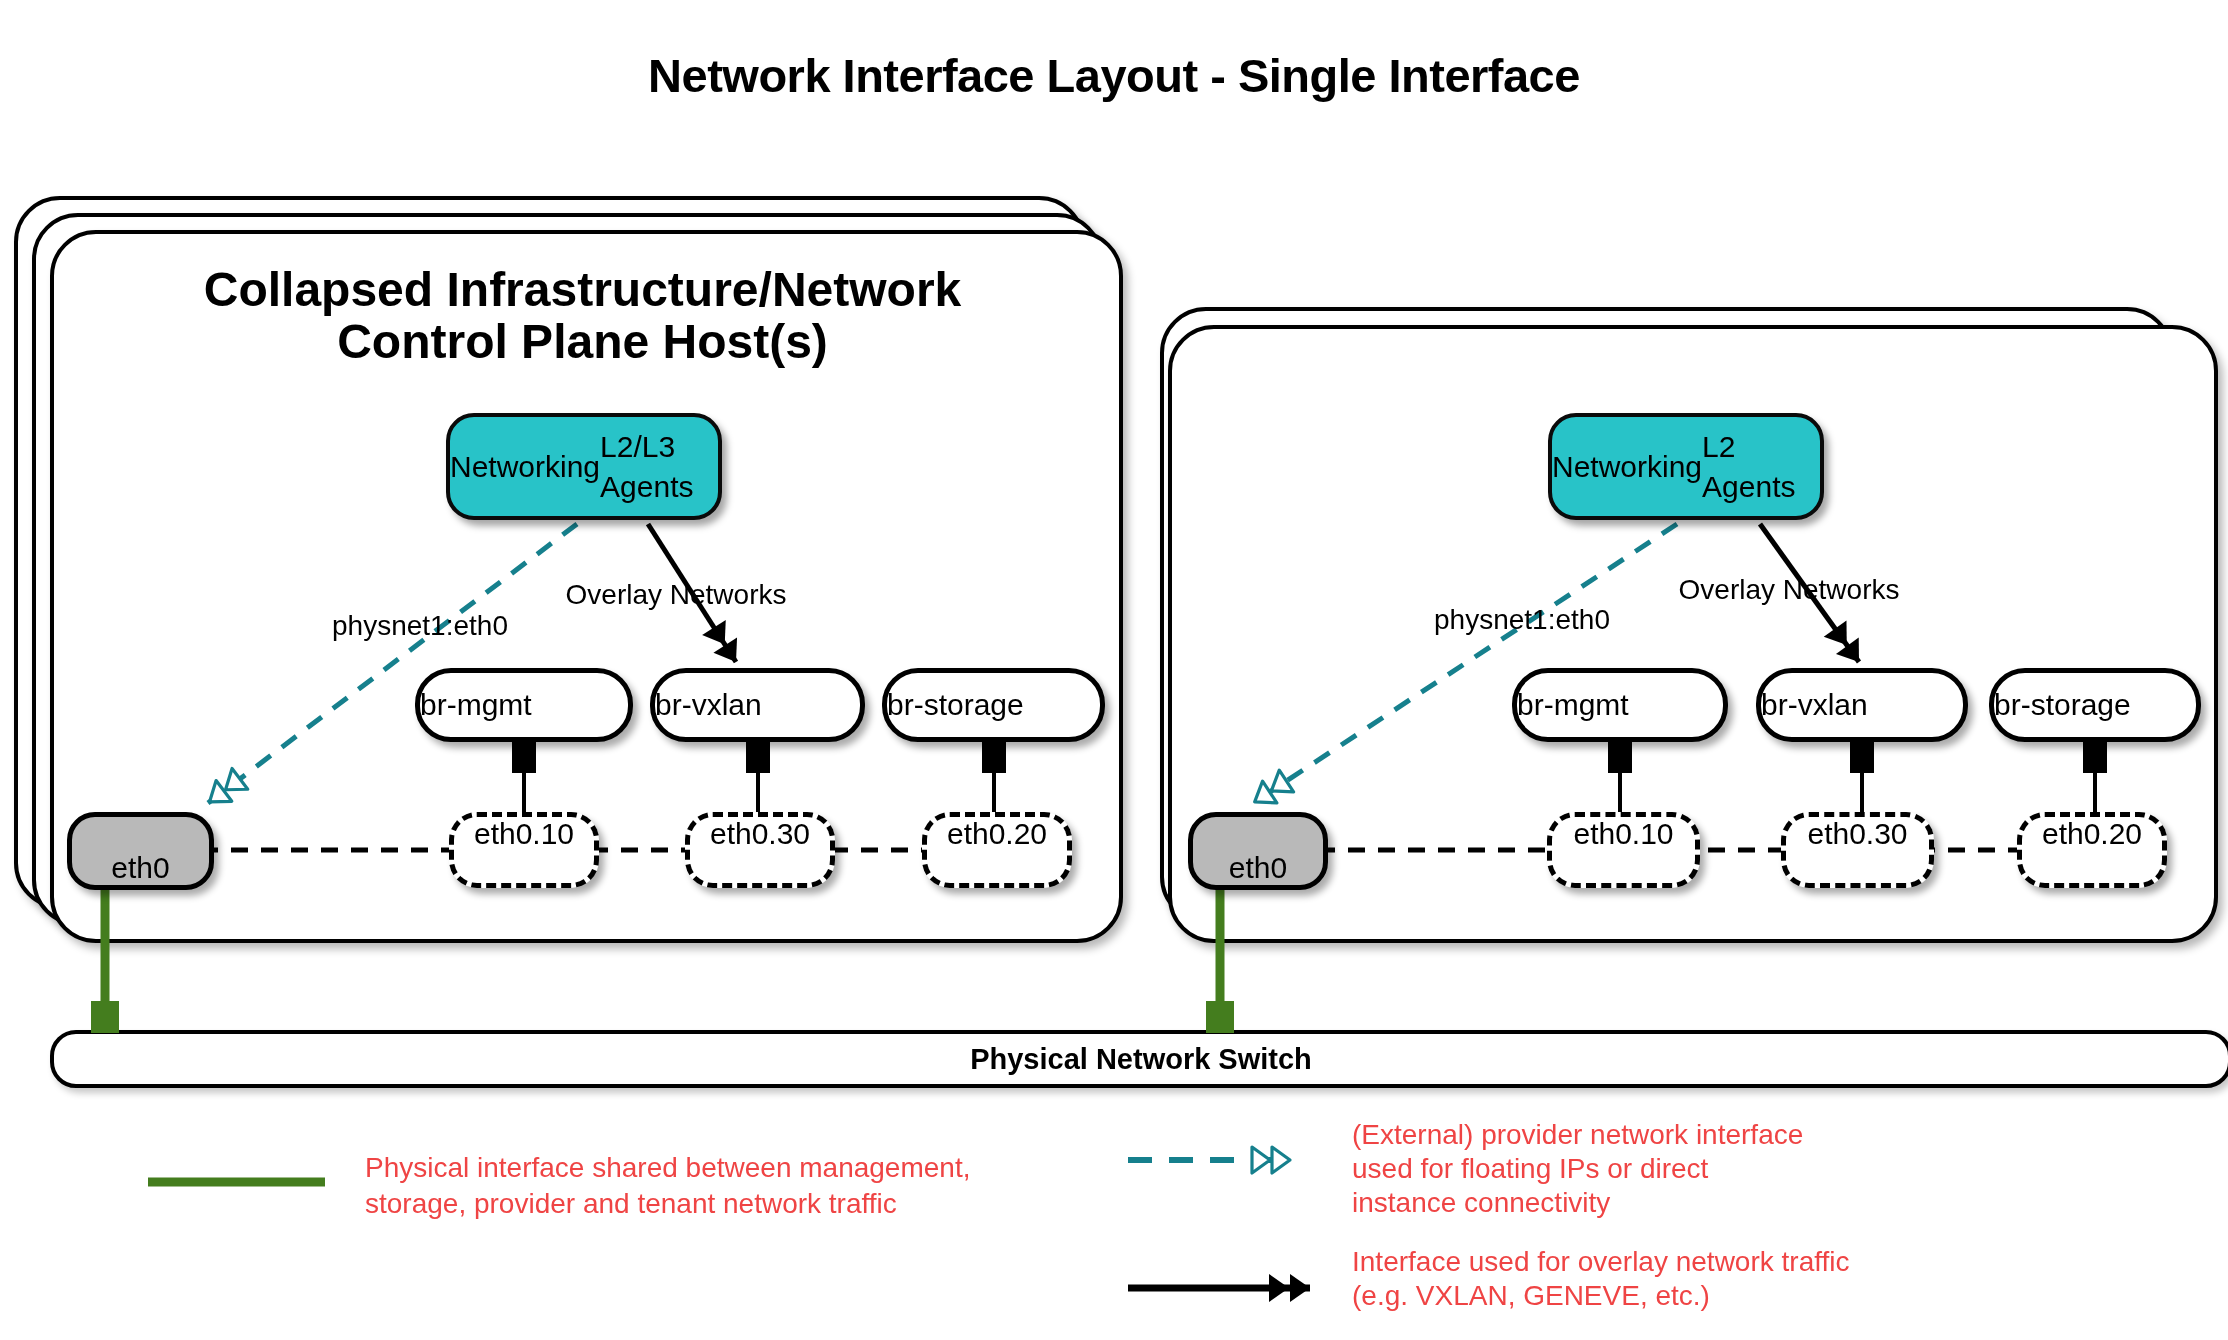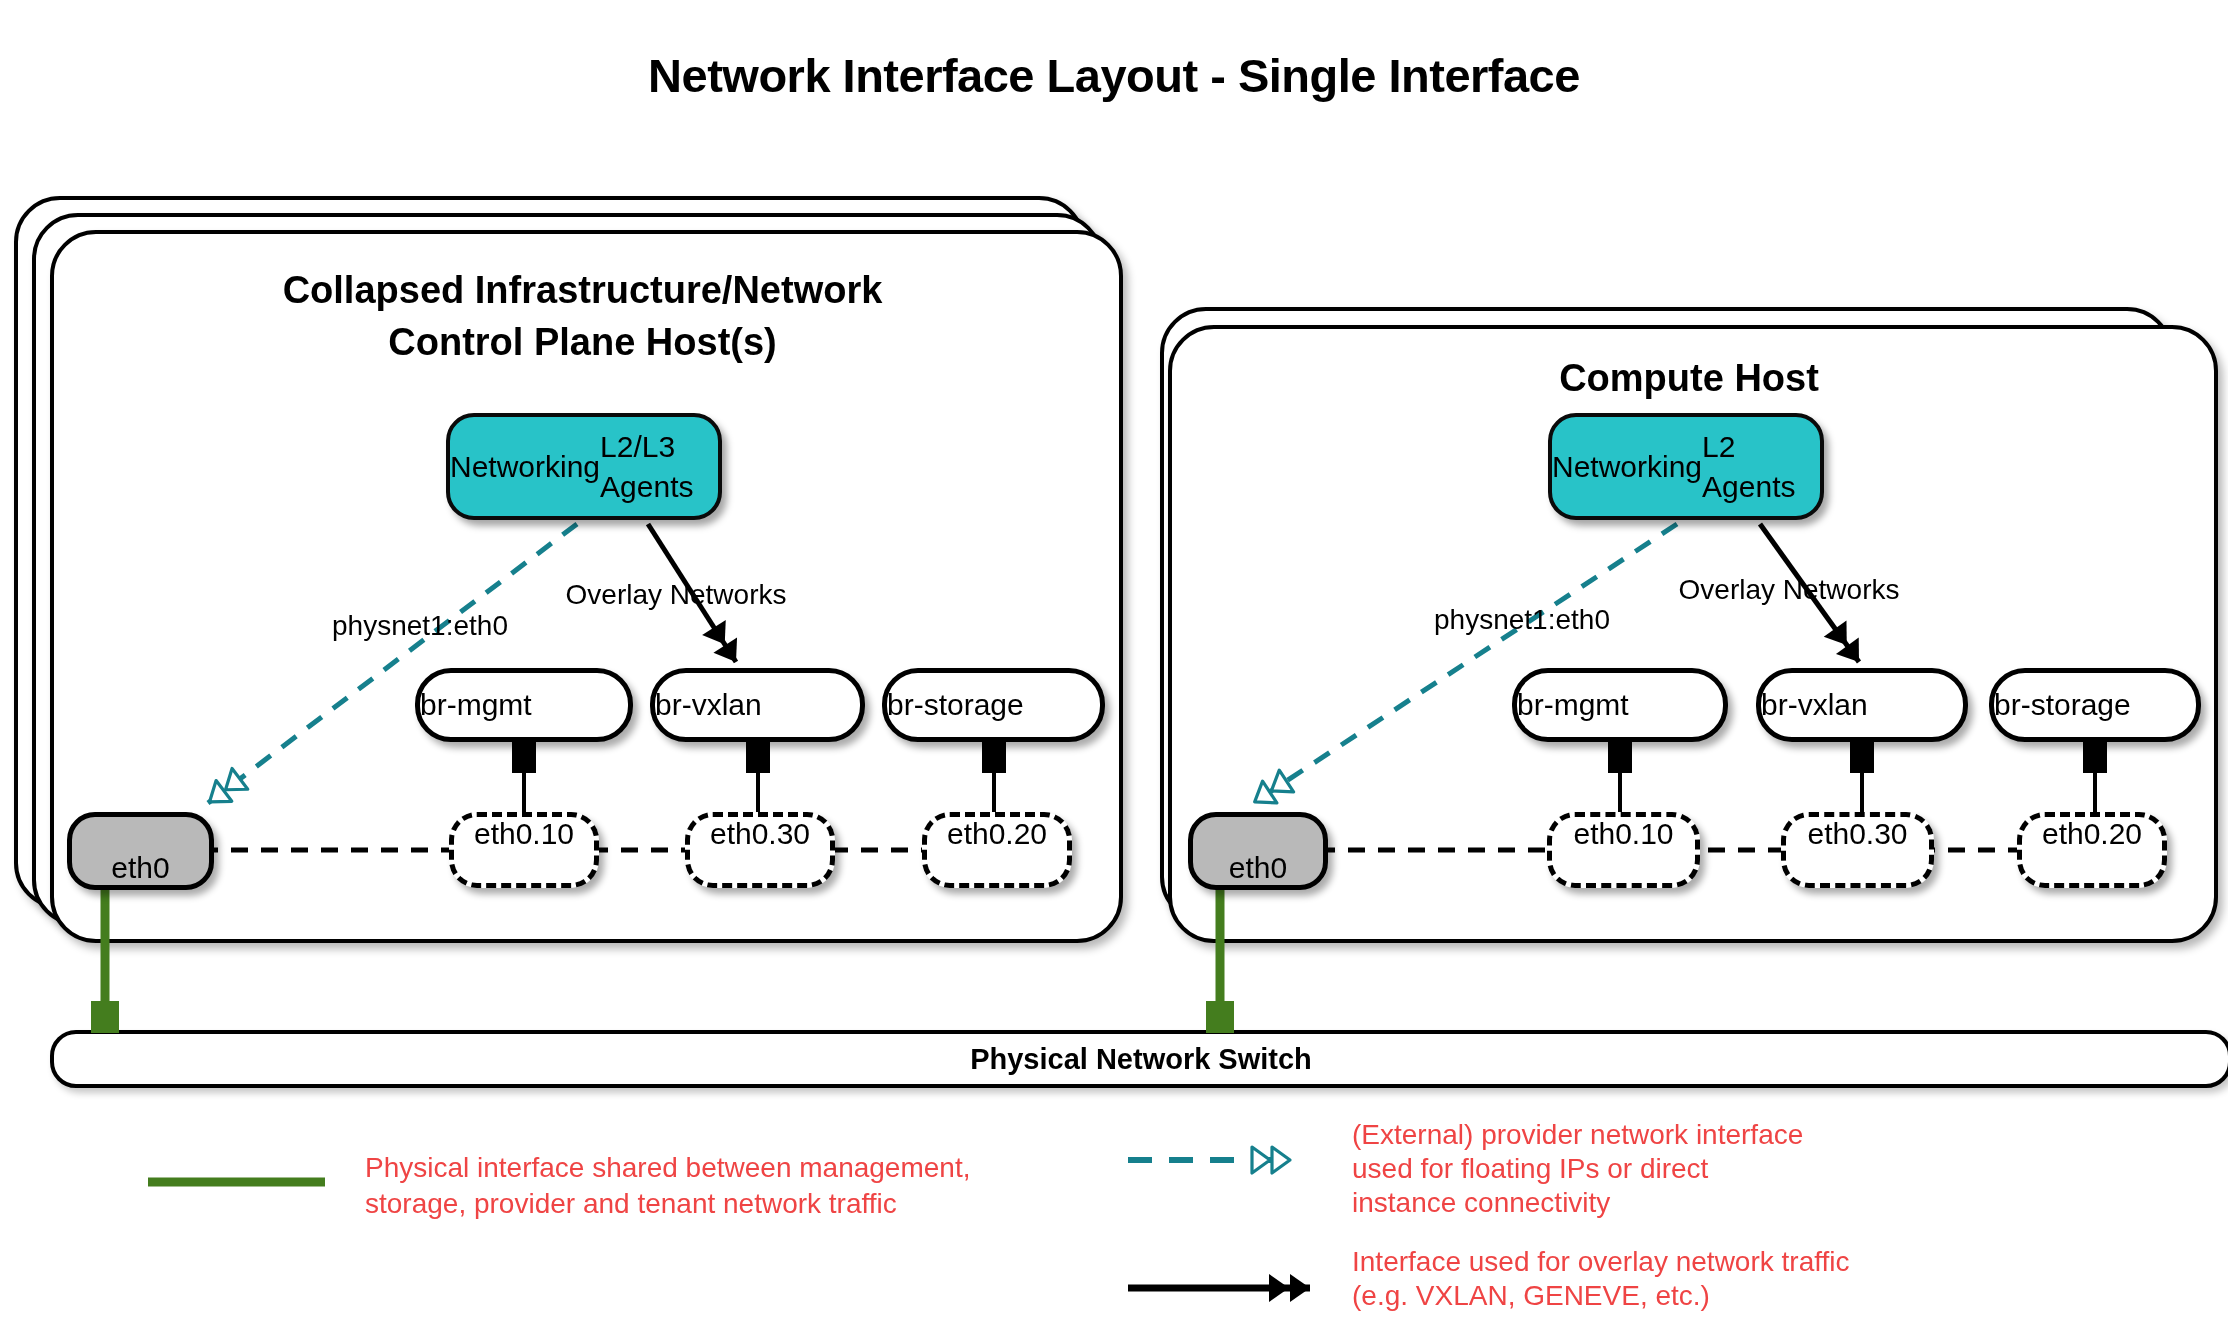--- a/index.html
+++ b/index.html
@@ -8,21 +8,21 @@
   html,body{margin:0;padding:0;background:#fff;}
   #stage{position:relative;width:2228px;height:1340px;background:#fff;overflow:hidden;
          font-family:"Liberation Sans","DejaVu Sans",sans-serif;color:#000;}
   .abs{position:absolute;}
   .layer1{z-index:1;} .layer3{z-index:3;} .layer4{z-index:4;}
   #wires{position:absolute;left:0;top:0;z-index:2;}
 
   .page-title{left:0;top:48px;width:2228px;text-align:center;font-size:47px;font-weight:700;letter-spacing:-0.5px;}
 
   .hostbox{background:#fff;border:4px solid #000;border-radius:46px;box-shadow:5px 6px 8px rgba(0,0,0,0.28);}
-  .host-title{font-size:38px;font-weight:700;text-align:center;line-height:52px;}
+  .host-title{font-size:48px;font-weight:700;text-align:center;line-height:52px;}
 
   .agent{background:var(--teal-fill);border:4px solid #0a0a0a;border-radius:28px;
          display:flex;flex-direction:row;align-items:center;justify-content:center;
          font-size:30px;line-height:40px;box-shadow:5px 6px 7px rgba(0,0,0,0.35);}
 
   .pill{background:#fff;border:5px solid #000;border-radius:36px;display:flex;align-items:center;
         font-size:30px;box-shadow:5px 6px 7px rgba(0,0,0,0.33);}
   .eth-solid{background:var(--gray);border:5px solid #000;border-radius:28px;display:flex;align-items:flex-end;justify-content:center;
         font-size:30px;box-shadow:5px 6px 7px rgba(0,0,0,0.33);}
   .eth-dash{background:#fff;border:5px dashed #000;border-radius:28px;display:flex;align-items:flex-start;justify-content:center;
@@ -162,23 +162,20 @@
   <div class="abs layer3 eth-dash" style="left:449px;top:812px;width:140px;height:66px;">
     <span>eth0.10</span>
   </div>
   <div class="abs layer3 eth-dash" style="left:685px;top:812px;width:140px;height:66px;">
     <span>eth0.30</span>
   </div>
   <div class="abs layer3 eth-dash" style="left:922px;top:812px;width:140px;height:66px;">
     <span>eth0.20</span>
   </div>
 
-  <div class="abs layer3 host-title" style="left:1168px;top:352px;width:1042px;">
-    <div>Compute Host</div>
-  </div>
 
   <div class="abs layer3 agent" style="left:1548px;top:413px;width:268px;height:99px;">
     <div>Networking</div>
     <div>L2 Agents</div>
   </div>
 
   <div class="abs layer4 arrow-label" style="left:1522px;top:620px;">physnet1:eth0</div>
   <div class="abs layer4 arrow-label" style="left:1789px;top:590px;">Overlay Networks</div>
 
   <div class="abs layer3 pill" style="left:1512px;top:668px;width:206px;height:64px;">

